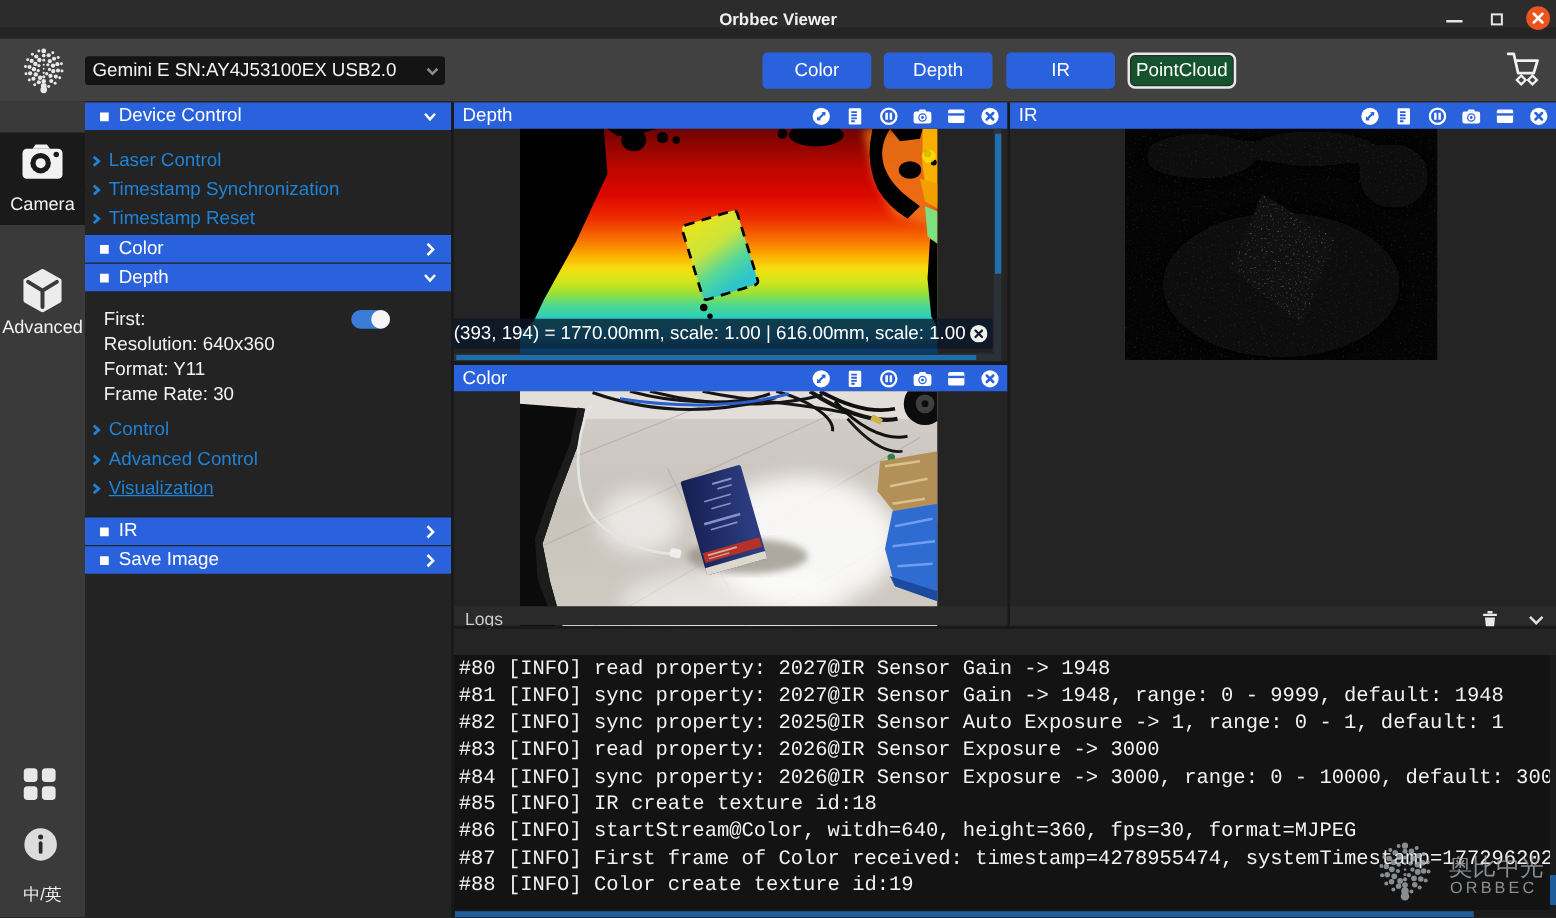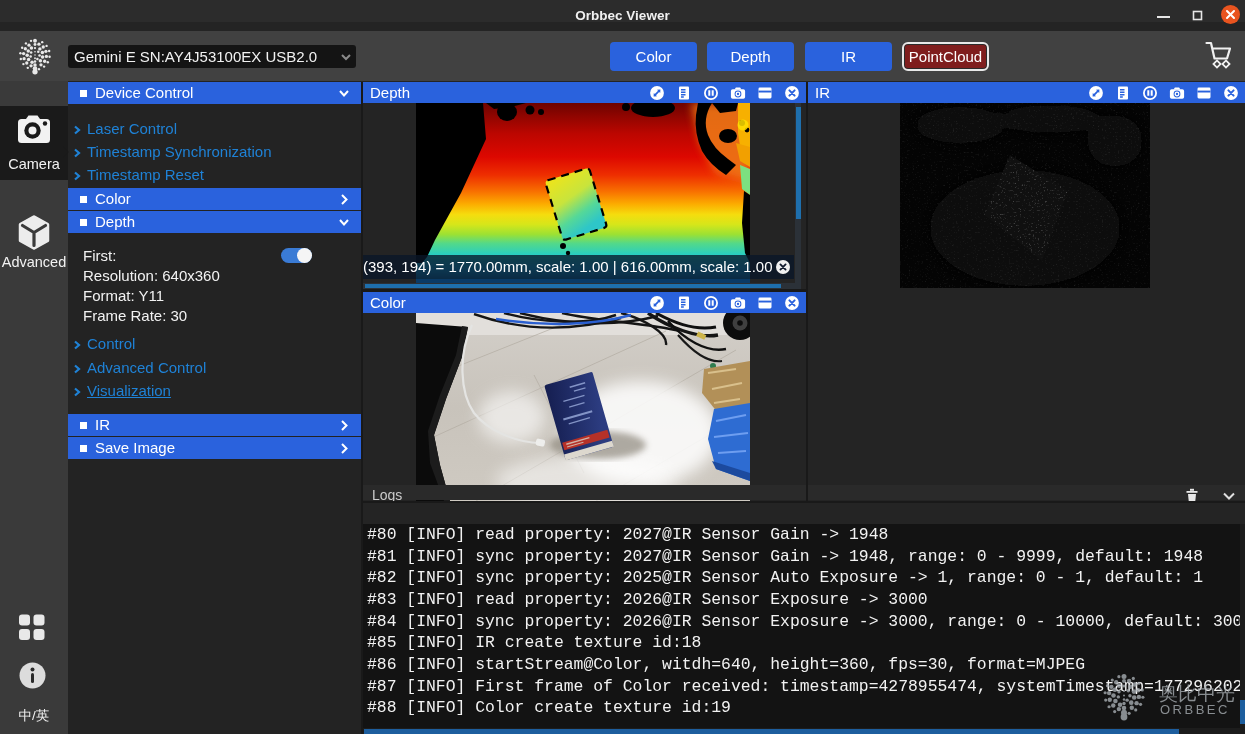--- a/index.html
+++ b/index.html
@@ -10,21 +10,21 @@
 
   
   #titlebar { left:0; top:0; width:1245px; height:22px; background:#2c2c2c; }
   #title { width:100%; text-align:center; line-height:31px; color:#f0f0f0; font-size:13.5px; font-weight:bold; }
 
   
   #toolbar { left:0; top:31px; width:1245px; height:50px; background:#414141; }
   #dropdown { left:68px; top:45px; width:288px; height:23px; background:#141414; border-radius:3px; color:#f2f2f2; font-size:15px; line-height:23px; padding-left:6px; }
   #ddchev { left:336px; top:45px; width:20px; height:23px; }
   .topbtn { top:42px; height:29px; background:#2a62dd; border-radius:4px; color:#fff; font-size:15px; text-align:center; line-height:29px; }
-  #btn-pc { top:42px; height:29px; left:902px; width:87px; background:#7f1d1d; border:2px solid #e8e8e8; border-radius:6px; color:#fff; font-size:15px; text-align:center; line-height:25px; box-shadow:0 0 0 1px #2a2a2a inset; }
+  #btn-pc { top:42px; height:29px; left:902px; width:87px; background:#14532d; border:2px solid #e8e8e8; border-radius:6px; color:#fff; font-size:15px; text-align:center; line-height:25px; box-shadow:0 0 0 1px #2a2a2a inset; }
 
   
   #sidebar { left:0; top:81px; width:68px; height:653px; background:#3a3a3a; }
   #cameraitem { left:0; top:106px; width:68px; height:74px; background:#1a1a1a; }
   #cameranotch { left:62px; top:146px; width:0; height:0; border-top:6px solid transparent; border-bottom:6px solid transparent; border-left:7px solid #1a1a1a; z-index:5; }
   .sidelabel { width:68px; text-align:center; color:#f2f2f2; font-size:14.5px; }
 
   
   #leftpanel { left:68px; top:81px; width:293px; height:653px; background:#232323; }
   .bluebar { left:68px; width:293px; height:22px; background:#2a62dd; color:#fff; font-size:15px; line-height:22px; }

